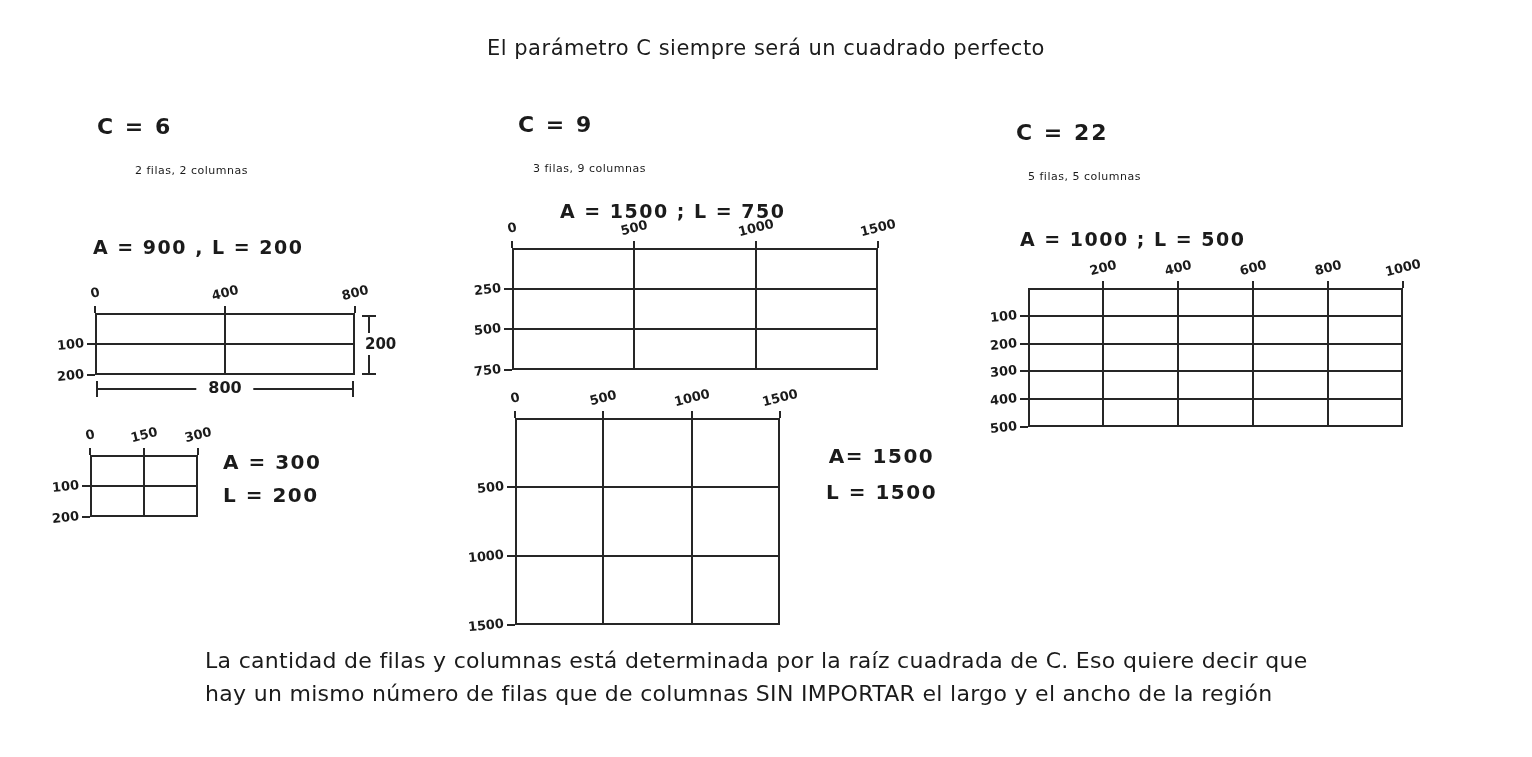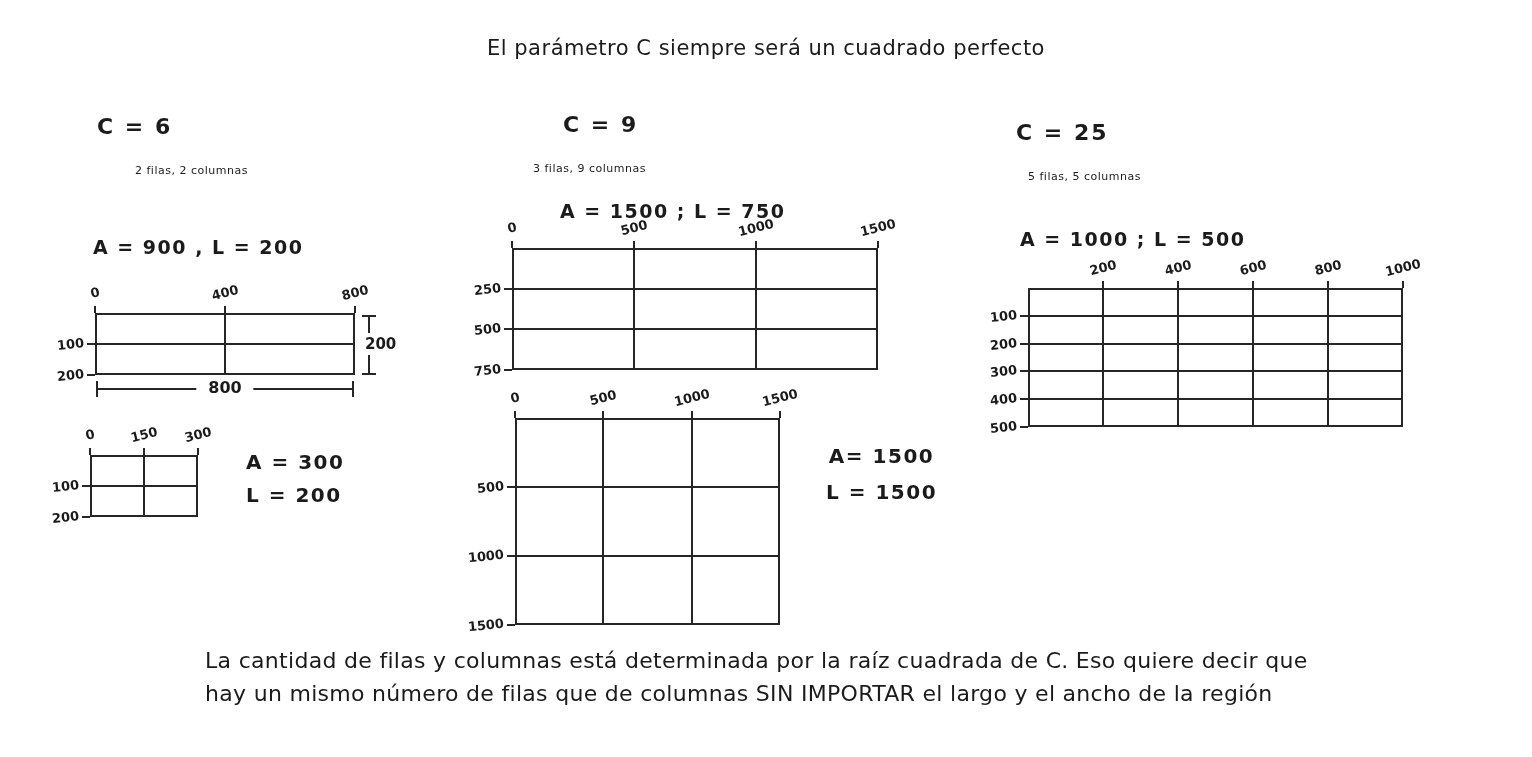--- a/index.html
+++ b/index.html
@@ -14,23 +14,23 @@
   .title{
     position:absolute;left:0;top:36px;width:100%;text-align:center;
     font-size:21px;letter-spacing:.5px;
   }
   .heading{position:absolute;font-size:22px;font-weight:700;letter-spacing:2px;}
   .sub{position:absolute;font-size:11px;letter-spacing:.5px;}
   .params{position:absolute;font-size:19px;font-weight:700;letter-spacing:1.5px;}
   .note{position:absolute;font-size:20px;font-weight:700;letter-spacing:1.5px;line-height:33px;}
   .footer{position:absolute;left:205px;top:644px;font-size:22px;line-height:33px;letter-spacing:.3px;}
   .h0{left:97px;top:114px;} .s0{left:135px;top:164px;} .p0{left:93px;top:236px;}
-  .h1{left:518px;top:112px;margin-left:45px;} .s1{left:533px;top:162px;} .p1{left:560px;top:200px;}
+  .h1{left:518px;top:112px;} .s1{left:533px;top:162px;} .p1{left:560px;top:200px;}
   .h2{left:1016px;top:120px;} .s2{left:1028px;top:170px;} .p2{left:1020px;top:228px;}
-  .note0{left:246px;top:446px;} .note1{left:826px;top:438px;line-height:36px;text-align:center;}
+  .note0{left:223px;top:446px;} .note1{left:826px;top:438px;line-height:36px;text-align:center;}
   .tlabel{
     position:absolute;font-size:13px;font-weight:700;
     transform:translateX(-50%) rotate(-14deg);white-space:nowrap;
   }
   .llabel{
     position:absolute;font-size:13px;font-weight:700;
     transform:translate(-100%,-50%) rotate(-6deg);white-space:nowrap;
   }
   .dimlabel{position:absolute;font-size:15px;font-weight:700;background:#fff;padding:2px 4px;z-index:2;}
   .dimlabel-b{position:absolute;font-size:16px;font-weight:700;background:#fff;padding:0 12px;z-index:2;transform:translateX(-50%);}
@@ -51,21 +51,21 @@
   </div>
 
   <div class="heading h1">C = 9</div>
   <div class="sub s1">3 filas, 9 columnas</div>
   <div class="params p1">A = 1500 ;  L = 750</div>
   <div class="note note1">
     <div>A= 1500</div>
     <div>L = 1500</div>
   </div>
 
-  <div class="heading h2">C = 25</div>
+  <div class="heading h2">C = 22</div>
   <div class="sub s2">5 filas, 5 columnas</div>
   <div class="params p2">A = 1000 ;  L = 500</div>
 
   <div class="footer">
     <div>La cantidad de filas y columnas está determinada por la raíz cuadrada de C. Eso quiere decir que</div>
     <div>hay un mismo número de filas que de columnas SIN IMPORTAR el largo y el ancho de la región</div>
   </div>
 
 <div class="abs" style="left: 0px; top: 0px; width: 0px; height: 0px;">
       <div class="abs frame" style="left: 95px; top: 313px; width: 260px; height: 62px;"></div>

